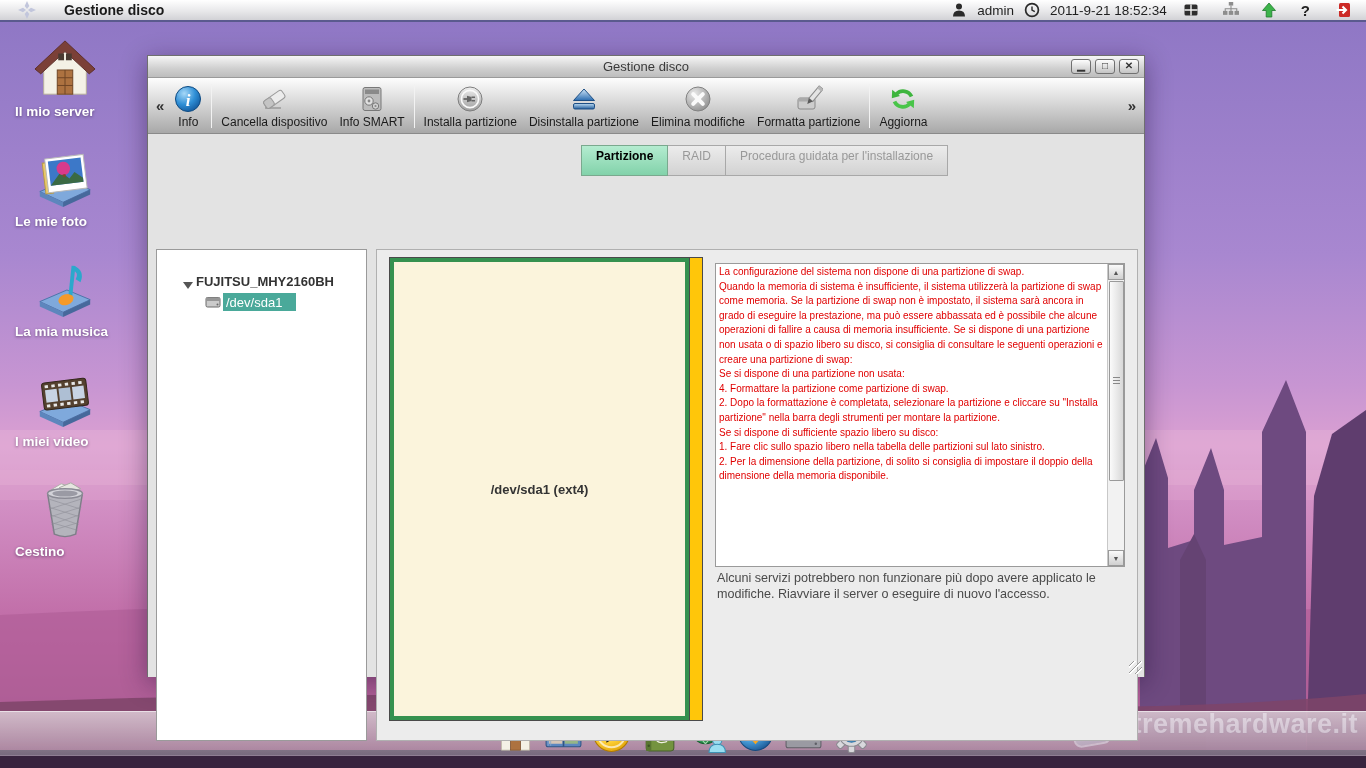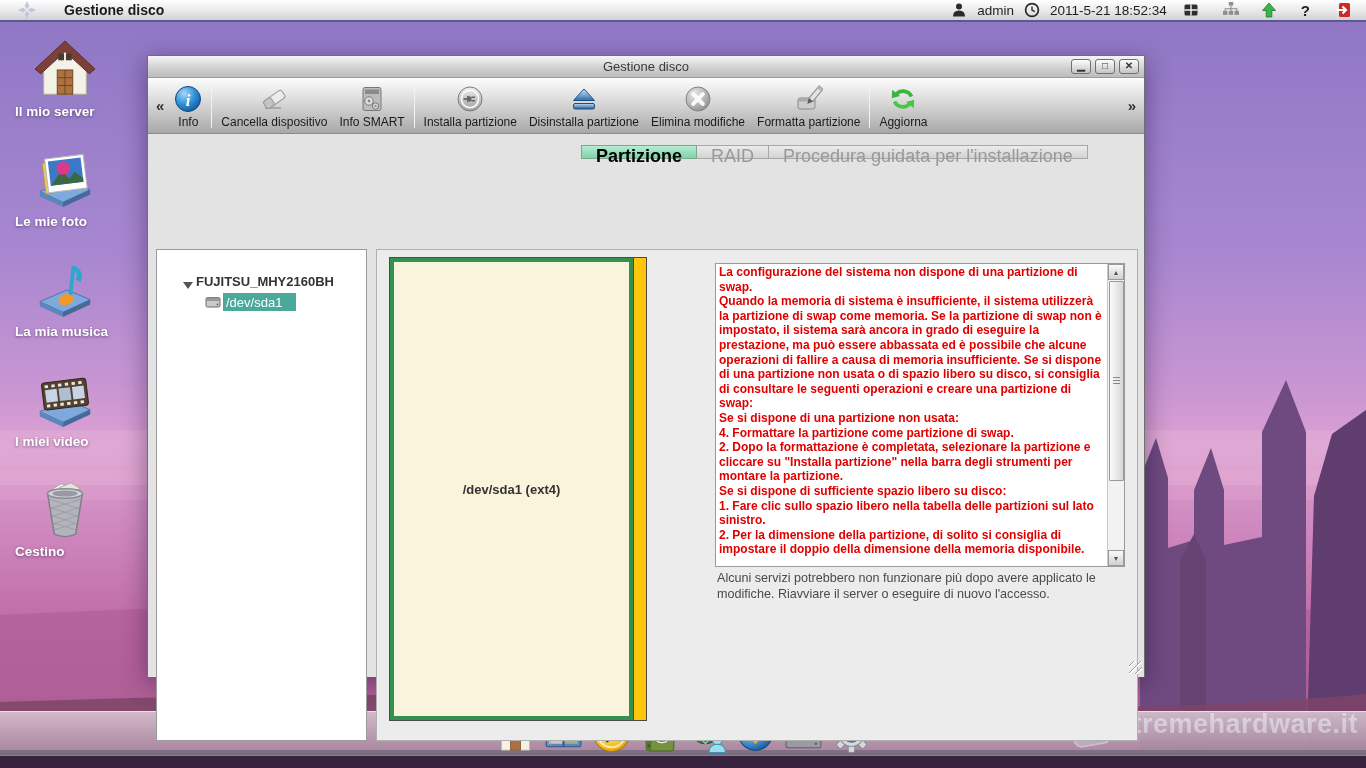--- a/index.html
+++ b/index.html
@@ -43,49 +43,49 @@
     padding:3px 6px 4px; height:54px; }
   .tbtn .ticon { width:28px; height:28px; margin-bottom:2px; }
   .tbtn .tlabel { font-size:12px; color:#1a1a1a; white-space:nowrap;text-align:right; }
   .tsep { width:1px; height:44px; background:#909090; border-right:1px solid #f2f2f2; margin:0 3px; }
   .tspacer { flex:1; }
 
   
   .wcontent { position:relative; height:543px; background:#e3e3e3; }
 
   .tabs { position:absolute; left:433px; top:11px; display:flex; }
-  .tab { height:14px; line-height:20px; padding:0 14px; font-size:18px; color:#999;
+  .tab { height:31px; line-height:20px; padding:0 14px; font-size:12px; color:#999;
     background:linear-gradient(#ececec,#d2d2d2); border:1px solid #a8a8a8; border-left:none; }
   .tab:first-child { border-left:1px solid #a8a8a8; }
   .tab.active { background:linear-gradient(#b4ecd0,var(--tab_active_green,#82d2aa));
     color:#000; font-weight:bold; border-color:#7aa98e; }
 
   .treepanel { position:absolute; left:8px; top:115px; width:211px; height:492px;
     background:#fff; border:1px solid #9a9a9a; font-size:13px; color:#333; }
   .tree-dev { display:flex; align-items:flex-end; gap:3px; margin:24px 0 4px 26px; font-weight:600; }
   .tri { width:0; height:0; border-left:5px solid transparent; border-right:5px solid transparent;
     border-top:7px solid #555; }
   .tree-part { display:flex; align-items:center; margin-left:48px; }
   .tree-part .hdd { width:17px; height:16px; margin-right:1px; }
   .tree-part .sel { background:var(--selection_teal,#4aa99a); color:#fff; padding:1.5px 14px 1.5px 3px; font-size:13px; }
 
   .mainpanel { position:absolute; left:228px; top:115px; width:762px; height:492px;
     background:#ececec; border:1px solid #b0b0b0; }
 
-  .pviz { position:absolute; left:12px; top:7px; width:258px; height:464px;
+  .pviz { position:absolute; left:12px; top:7px; width:314px; height:464px;
     border:1px solid #4a4a4a; display:flex; background:#fff; }
   .pviz .pmain { flex:1; border:4px solid var(--partition_border,#35914f);
     background:var(--partition_fill,#fbf4dc); display:flex; align-items:center; justify-content:center; }
   .pviz .plabel { font-size:13px; font-weight:bold; color:#333; }
   .pviz .pfree { width:13px; background:var(--free_space_gold,#ffc60a); border-left:1px solid #4a4a4a; }
 
   .warnbox { position:absolute; left:338px; top:13px; width:410px; height:304px;
     background:#fff; border:1px solid #9a9a9a; }
   .warntext { position:absolute; left:0; top:0; right:17px; bottom:0; overflow:hidden; padding:1px 3px; }
-  .warntext div { color:var(--warning_red,#e00000); font-weight:bold; font-size:12px; line-height:14.6px; }
+  .warntext div { color:var(--warning_red,#e00000); font-weight:normal; font-size:10px; line-height:14.6px; }
   .vsb { position:absolute; right:0; top:0; bottom:0; width:17px; background:#f2f2f2; border-left:1px solid #c8c8c8; }
   .vsb .sbtn { position:absolute; left:0; width:16px; height:16px; background:linear-gradient(#fafafa,#d0d0d0);
     border:1px solid #9a9a9a; text-align:center; font-size:7px; line-height:15px; color:#555; }
   .vsb .up { top:0; } .vsb .dn { bottom:0; }
   .vsb .thumb { position:absolute; left:0.5px; top:17px; width:15px; height:200px;
     background:linear-gradient(90deg,#fbfbfb,#d8d8d8); border:1px solid #9a9a9a; border-radius:1px; }
   .vsb .grip { position:absolute; left:3px; right:3px; top:50%; height:7px; margin-top:-4px;
     background:repeating-linear-gradient(#888 0 1px,transparent 1px 3px); }
 
   .notetext { position:absolute; left:340px; top:320px; width:408px; font-size:12.6px;
@@ -159,21 +159,21 @@
             <path d="M2 14.5 q0 -6 6 -6 t6 6 z" fill="#2a2a2a"></path>
           </svg>
       </span>
       <span class="tb-user">admin</span>
       <span class="ic">
         <svg viewBox="0 0 16 16">
             <circle cx="8" cy="8" r="6.4" fill="none" stroke="#2a2a2a" stroke-width="1.7"></circle>
             <path d="M8 4.6 V8 L10.8 9.6" stroke="#2a2a2a" stroke-width="1.4" fill="none"></path>
           </svg>
       </span>
-      <span class="tb-time">2011-5-21 18:52:34</span>
+      <span class="tb-time">2011-9-21 18:52:34</span>
       <span class="ic" style="margin-left:6px">
         <svg viewBox="0 0 16 16">
             <rect x="1.5" y="2.5" width="13" height="11" rx="1.5" fill="#2e2e2e"></rect>
             <path d="M8 2.5 V13.5 M1.5 8 H14.5" stroke="#f2f2f2" stroke-width="1.4"></path>
           </svg>
       </span>
       <span class="ic" style="margin-left:14px">
         <svg viewBox="0 0 18 15" fill="#8d8d8d">
             <rect x="6.5" y="0" width="5" height="4"></rect>
             <rect x="0" y="10" width="5" height="4.5"></rect>

